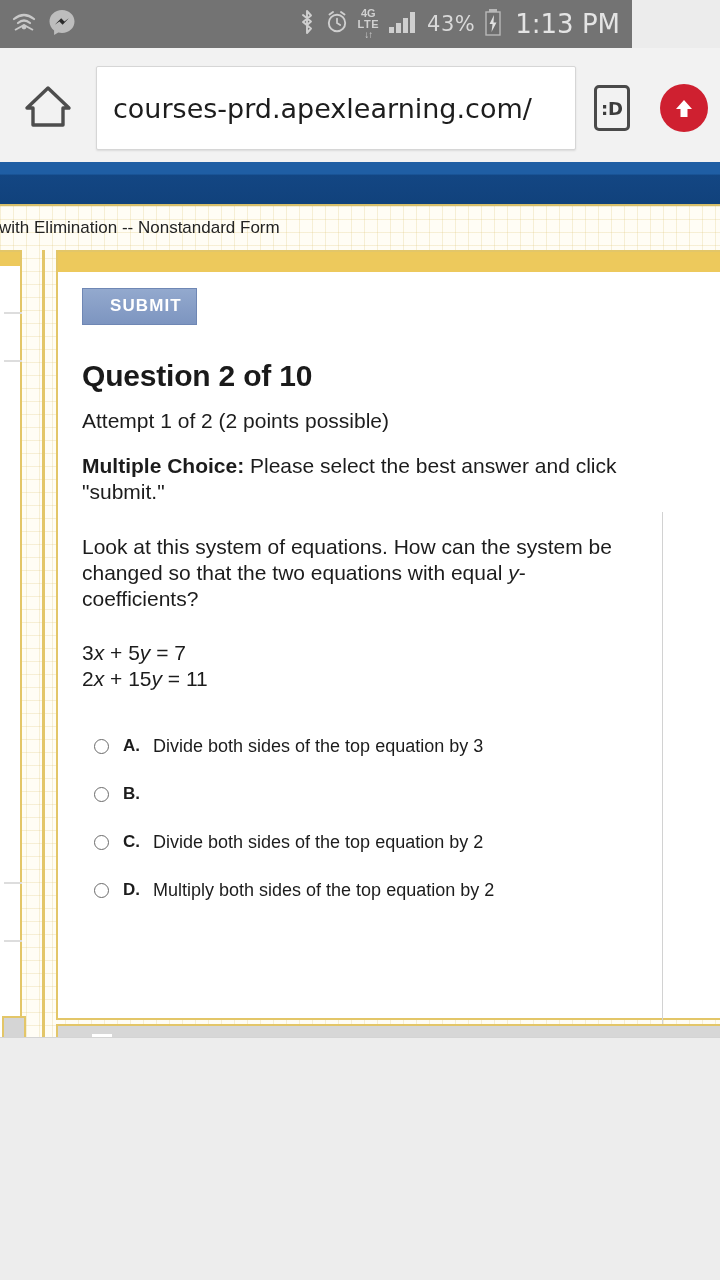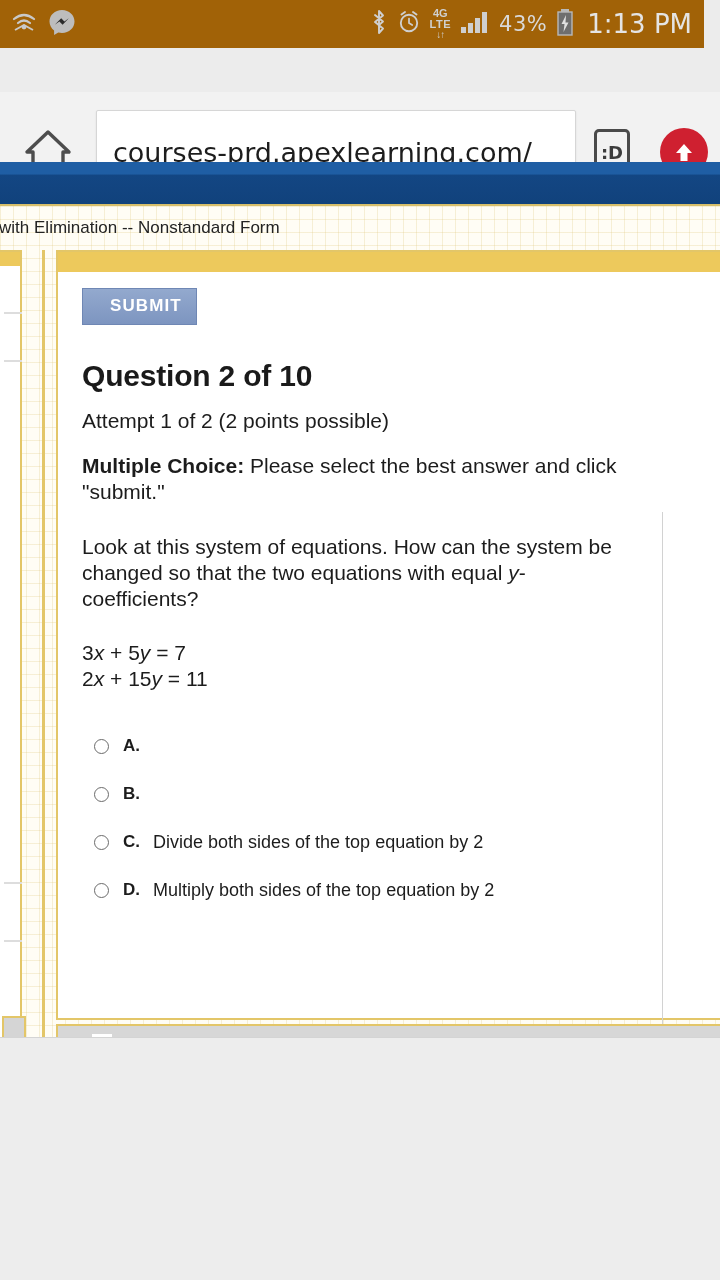--- a/index.html
+++ b/index.html
@@ -5,22 +5,22 @@
   * { box-sizing: border-box; margin: 0; padding: 0; }
   html, body {
     width: 720px; height: 1280px;
     font-family: "Liberation Sans", sans-serif;
     background: #ececec;
     overflow: hidden;
   }
 
   
   .statusbar {
-    position: absolute; left: 0; top: 0; width: 704px; height: 48px;
-    background: #a16207; color: #d8d8d8;
+    position: absolute; left: 0; top: 0; width: 632px; height: 48px;
+    background: #737373; color: #d8d8d8;
     display: flex; align-items: center;
   }
   .sb-left { display: flex; align-items: center; gap: 10px; padding-left: 10px; }
   .sb-right {
     margin-left: auto; display: flex; align-items: center; gap: 9px;
     padding-right: 12px;
   }
   .sb-icon { display: block; }
   .sb-pct {
     font-size: 21px; letter-spacing: .5px; color: #d9d9d9;
@@ -35,21 +35,21 @@
     line-height: 1; font-size: 10px; font-weight: bold; color: #d0d0d0;
   }
   .lte-stack .g4 { font-size: 11px; }
   .lte-stack .lte { font-size: 11px; letter-spacing: .5px; }
   .lte-arrows { font-size: 10px; letter-spacing: -1px; }
 
   
   .chrome {
     position: absolute; left: 0; top: 48px; width: 720px; height: 120px;
     background: #f2f2f2;
-    display: flex; align-items: center; margin-top: 44px;
+    display: flex; align-items: center;
   }
   .home-btn { width: 96px; display: flex; align-items: center; justify-content: center; }
   .urlbar {
     flex: 1; height: 84px; background: #fff;
     border: 1px solid #d6d6d6; border-radius: 2px;
     display: flex; align-items: center; padding: 0 16px;
     box-shadow: 0 1px 2px rgba(0,0,0,.10);
     overflow: hidden;
   }
   .urltext {
@@ -316,20 +316,21 @@
 
       <div class="equations">
         <div><span>3</span><i>x</i><span> + </span><span>5</span><i>y</i><span> = 7</span></div>
         <div><span>2</span><i>x</i><span> + </span><span>15</span><i>y</i><span> = 11</span></div>
       </div>
 
       <div class="options">
         <div class="option">
           <span class="radio"></span>
           <span class="opt-letter">A.</span>
+          <span class="opt-text">Divide both sides of the top equation by 3</span>
         </div>
         <div class="option">
           <span class="radio"></span>
           <span class="opt-letter">B.</span>
         </div>
         <div class="option">
           <span class="radio"></span>
           <span class="opt-letter">C.</span>
           <span class="opt-text">Divide both sides of the top equation by 2</span>
         </div>

